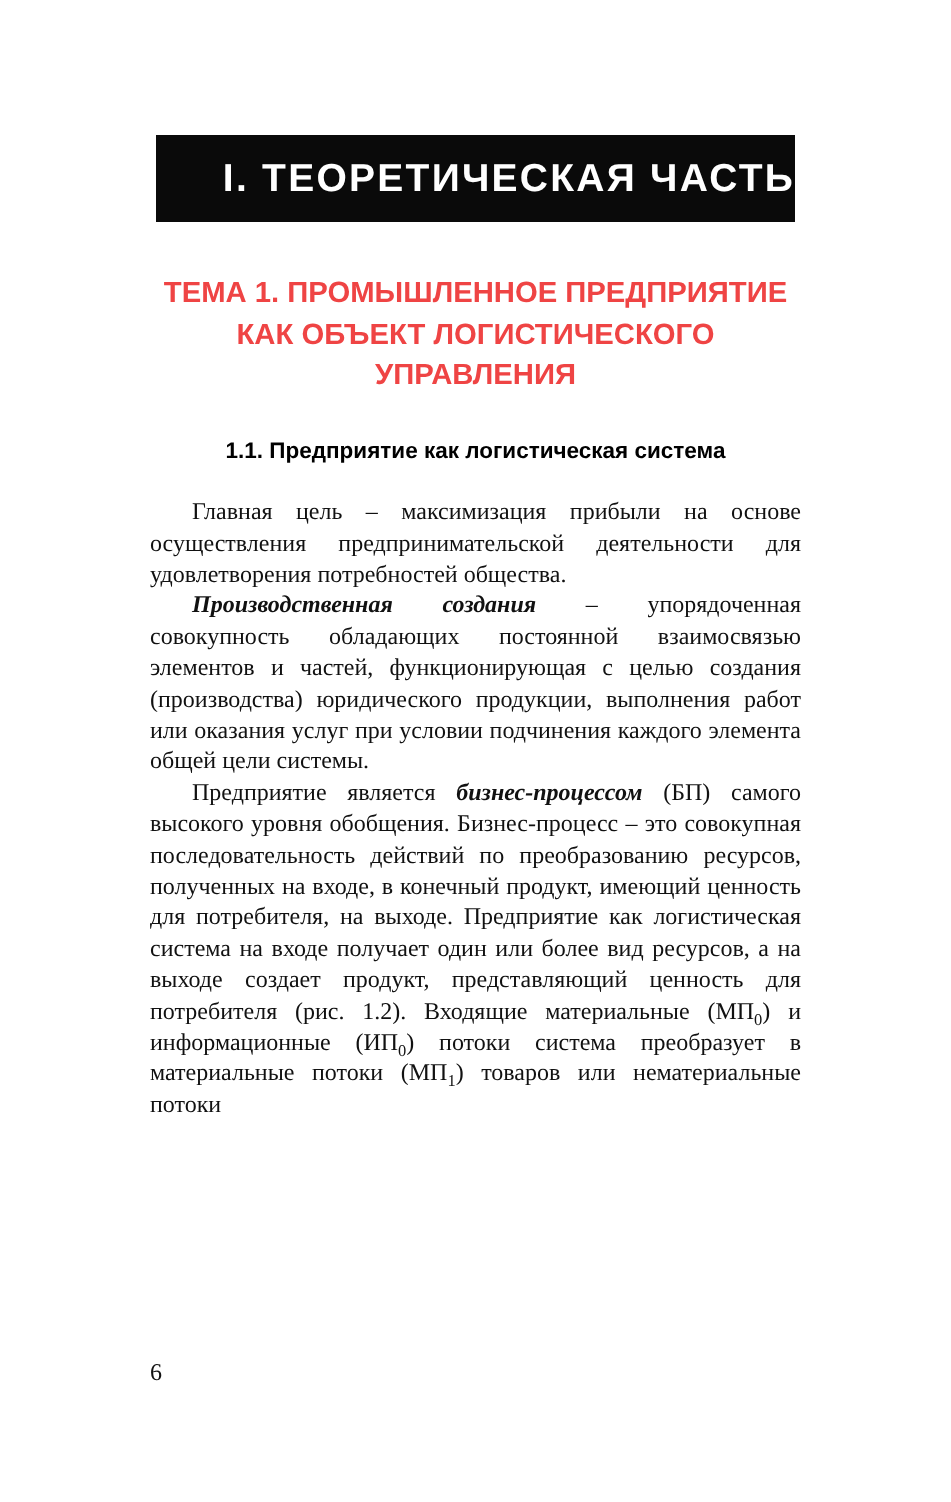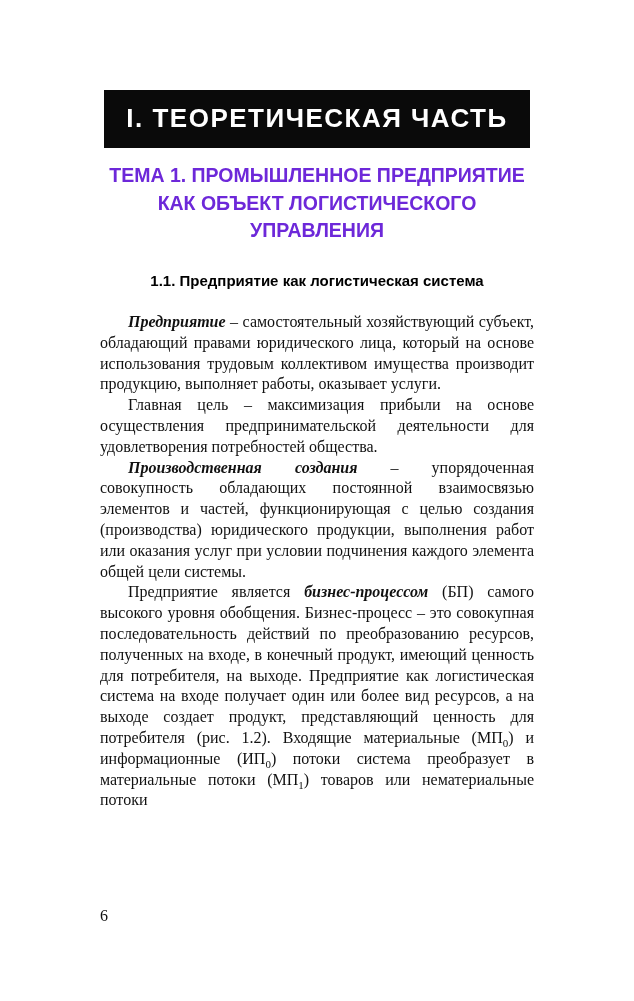--- a/index.html
+++ b/index.html
@@ -14,36 +14,36 @@
     background: #ffffff;
     box-sizing: border-box;
     padding: 90px 100px 0 100px;
     font-family: "Liberation Serif", serif;
     color: #111111;
     overflow: hidden;
   }
   .banner {
     background: #0a0a0a;
     color: #ffffff;
-    text-align: center;
+    text-align: right;
     font-family: "Liberation Sans", sans-serif;
     font-weight: bold;
     font-size: 26px;
     letter-spacing: 1.5px;
     padding: 13px 0 14px 0;
     margin: 0 4px;
   }
   .chapter {
-    margin: 14px 0 0 0;
+    margin: 34px 0 0 0;
     text-align: center;
     font-family: "Liberation Sans", sans-serif;
     font-weight: bold;
     font-size: 19.5px;
     line-height: 1.42;
-    color: #6d28d9;
+    color: #ef4444;
   }
   .section {
     margin: 27px 0 0 0;
     text-align: center;
     font-family: "Liberation Sans", sans-serif;
     font-weight: bold;
     font-size: 15px;
     color: #000000;
   }
   .text {
@@ -78,21 +78,20 @@
 
 <div class="page">
 
   <div class="banner"><span>I. ТЕОРЕТИЧЕСКАЯ ЧАСТЬ</span></div>
 
   <h1 class="chapter"><span>ТЕМА 1. ПРОМЫШЛЕННОЕ ПРЕДПРИЯТИЕ</span><br><span>КАК ОБЪЕКТ ЛОГИСТИЧЕСКОГО УПРАВЛЕНИЯ</span></h1>
 
   <h2 class="section">1.1. Предприятие как логистическая система</h2>
 
   <div class="text">
-    <p><span class="lead-term">Предприятие</span><span> – самостоятельный хозяйствующий субъект, обладающий правами юридического лица, который на основе использования трудовым коллективом имущества производит продукцию, выполняет работы, оказывает услуги.</span></p>
     <p>Главная цель – максимизация прибыли на основе осуществления предпринимательской деятельности для удовлетворения потребностей общества.</p>
     <p><span class="lead-term">Производственная создания</span><span> – упорядоченная совокупность обладающих постоянной взаимосвязью элементов и частей, функционирующая с целью создания (производства) юридического продукции, выполнения работ или оказания услуг при условии подчинения каждого элемента общей цели системы.</span></p>
     <p><span>Предприятие является </span><span class="lead-term">бизнес-процессом</span><span> (БП) самого высокого уровня обобщения. Бизнес-процесс – это совокупная последовательность действий по преобразованию ресурсов, полученных на входе, в конечный продукт, имеющий ценность для потребителя, на выходе. Предприятие как логистическая система на входе получает один или более вид ресурсов, а на выходе создает продукт, представляющий ценность для потребителя (рис. 1.2). Входящие материальные (МП</span><sub>0</sub><span>) и информационные (ИП</span><sub>0</sub><span>) потоки система преобразует в материальные потоки (МП</span><sub>1</sub><span>) товаров или нематериальные потоки</span></p>
   </div>
 
   <div class="pagenum">6</div>
 
 </div>
 
 </body></html>

